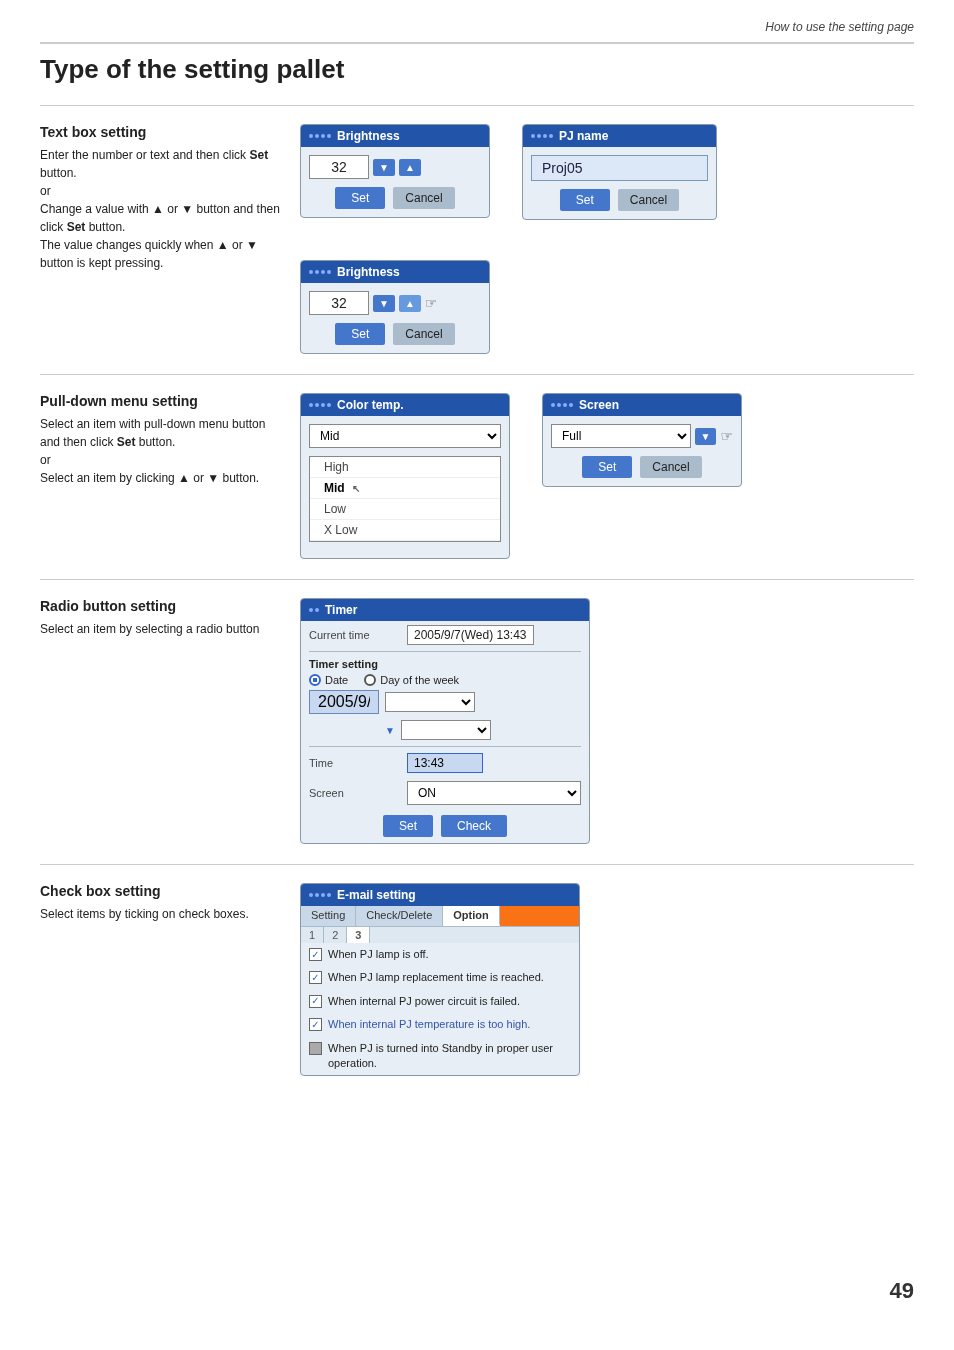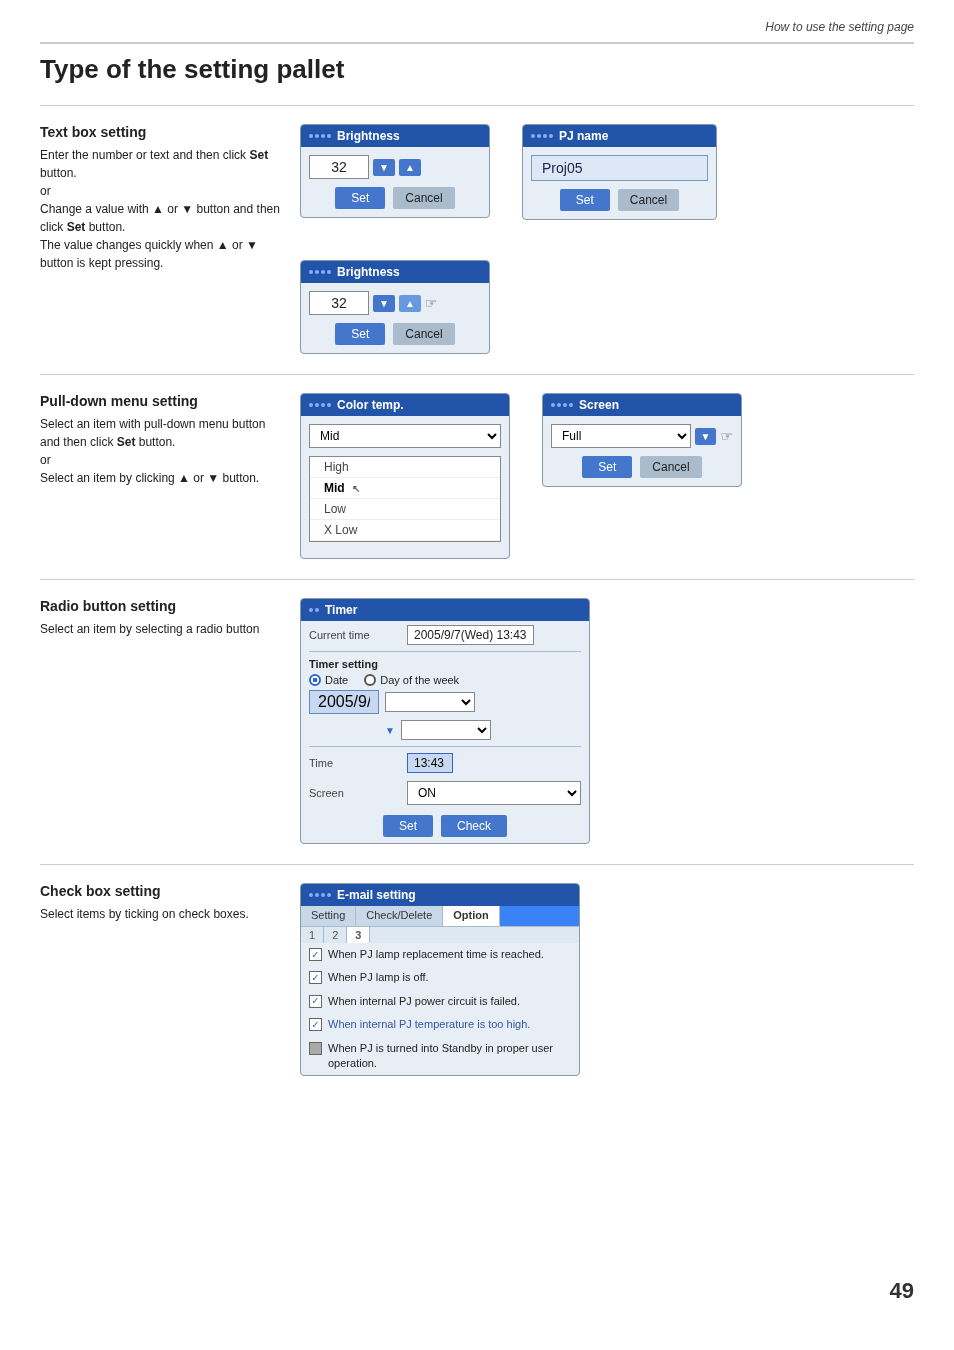--- a/index.html
+++ b/index.html
@@ -260,21 +260,21 @@
     
     .email-widget {
       min-width: 270px;
       background: #e8eef5;
       border: 1px solid #8899aa;
       border-radius: 4px;
       overflow: hidden;
     }
     .email-tabs {
       display: flex;
-      background: #3b82f6;
+      background: #f97316;
       font-size: 11px;
     }
     .email-tab {
       padding: 3px 10px;
       border-right: 1px solid #aabbcc;
       cursor: pointer;
       background: #c8d8e8;
       color: #333;
     }
     .email-tab.active {
@@ -541,21 +541,21 @@
           <div style="width:70px;"></div>
           <div class="down-arrow">▼</div>
           <select class="day-select">
             <option></option>
           </select>
         </div>
         <hr class="separator-line">
 
         <div class="timer-row">
           <label>Time</label>
-          <input type="text" class="timer-value" value="13:43" style="width: 46px; border: 1px solid rgb(51, 102, 204); background: rgb(200, 216, 240);">
+          <input type="text" class="timer-value" value="13:43" style="width: 76px; border: 1px solid rgb(51, 102, 204); background: rgb(200, 216, 240);">
         </div>
 
         <div class="timer-row">
           <label>Screen</label>
           <select class="dropdown-select" style="width:80px;">
             <option>ON</option>
             <option>OFF</option>
           </select>
         </div>
 
@@ -596,25 +596,25 @@
 
       <div class="email-tab-numbers">
         <div class="email-tab-num">1</div>
         <div class="email-tab-num">2</div>
         <div class="email-tab-num active">3</div>
       </div>
 
       <div>
         <div class="checkbox-row">
           <div class="checkbox-box checked"></div>
-          <span>When PJ lamp replacement time is reached.</span>
+          <span>When PJ lamp is off.</span>
         </div>
         <div class="checkbox-row">
           <div class="checkbox-box checked"></div>
-          <span>When PJ lamp is off.</span>
+          <span>When PJ lamp replacement time is reached.</span>
         </div>
         <div class="checkbox-row">
           <div class="checkbox-box checked"></div>
           <span>When internal PJ power circuit is failed.</span>
         </div>
         <div class="checkbox-row">
           <div class="checkbox-box checked"></div>
           <span style="color:#3355aa; font-weight:normal;">When internal PJ temperature is too high.</span>
         </div>
         <div class="checkbox-row">

